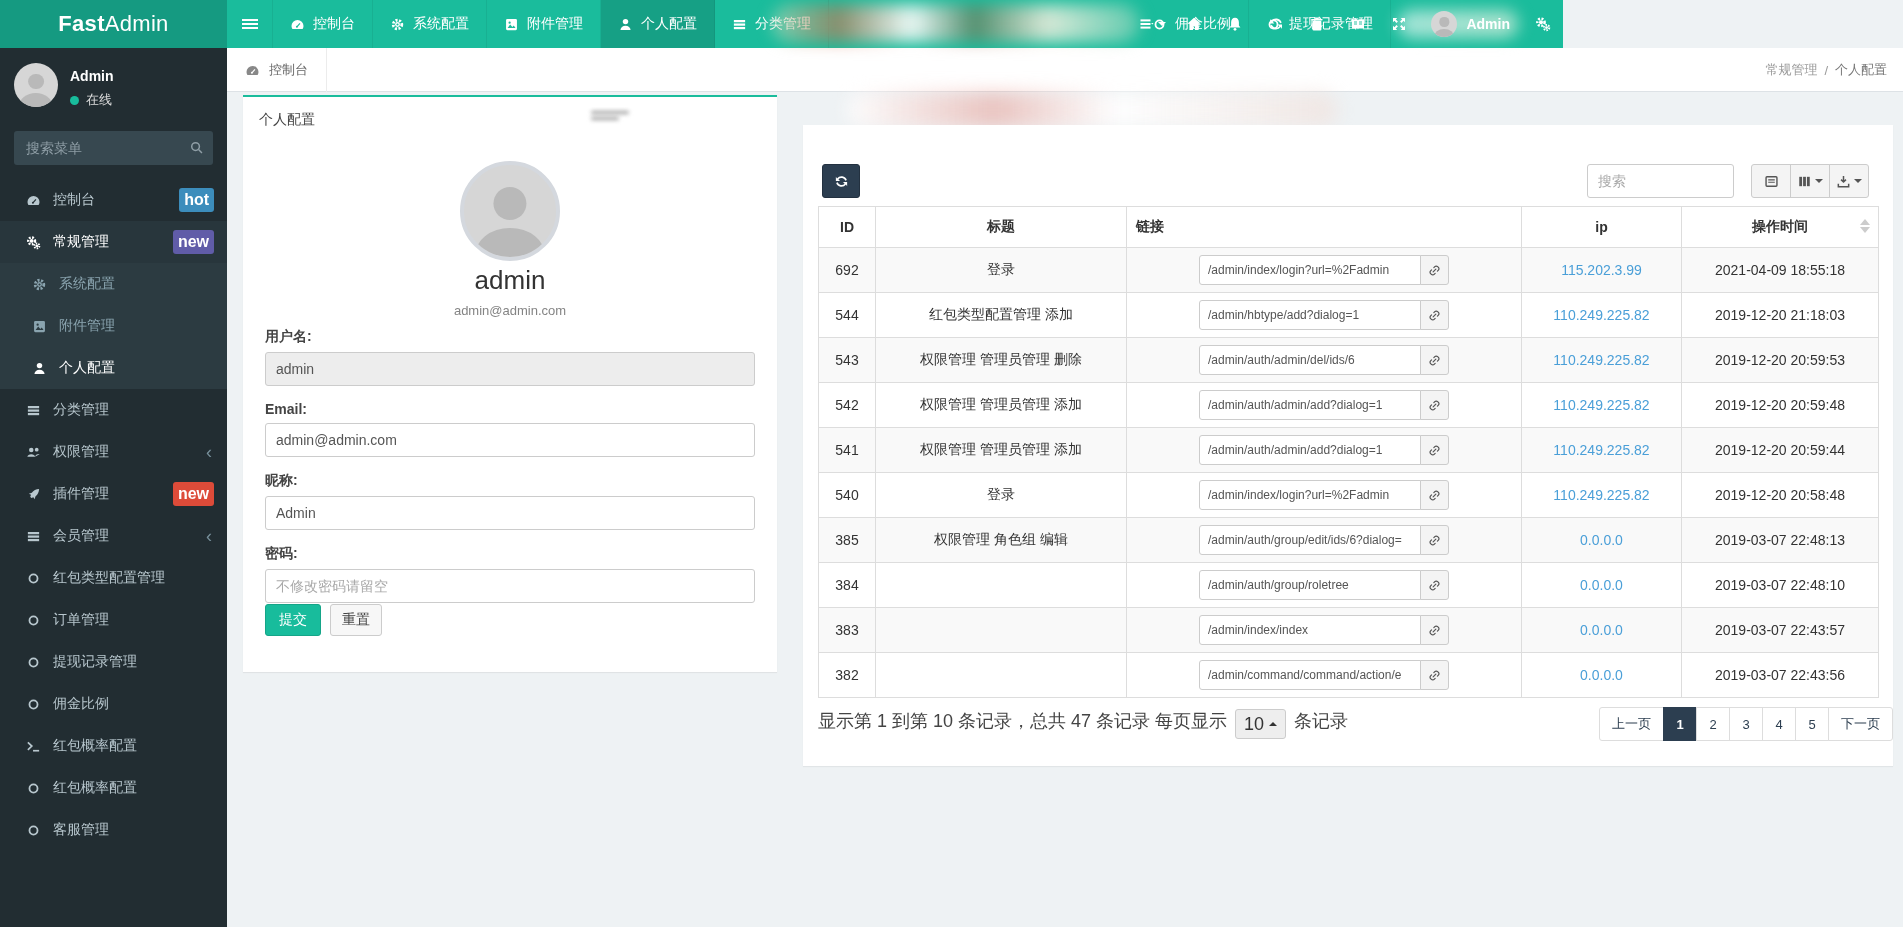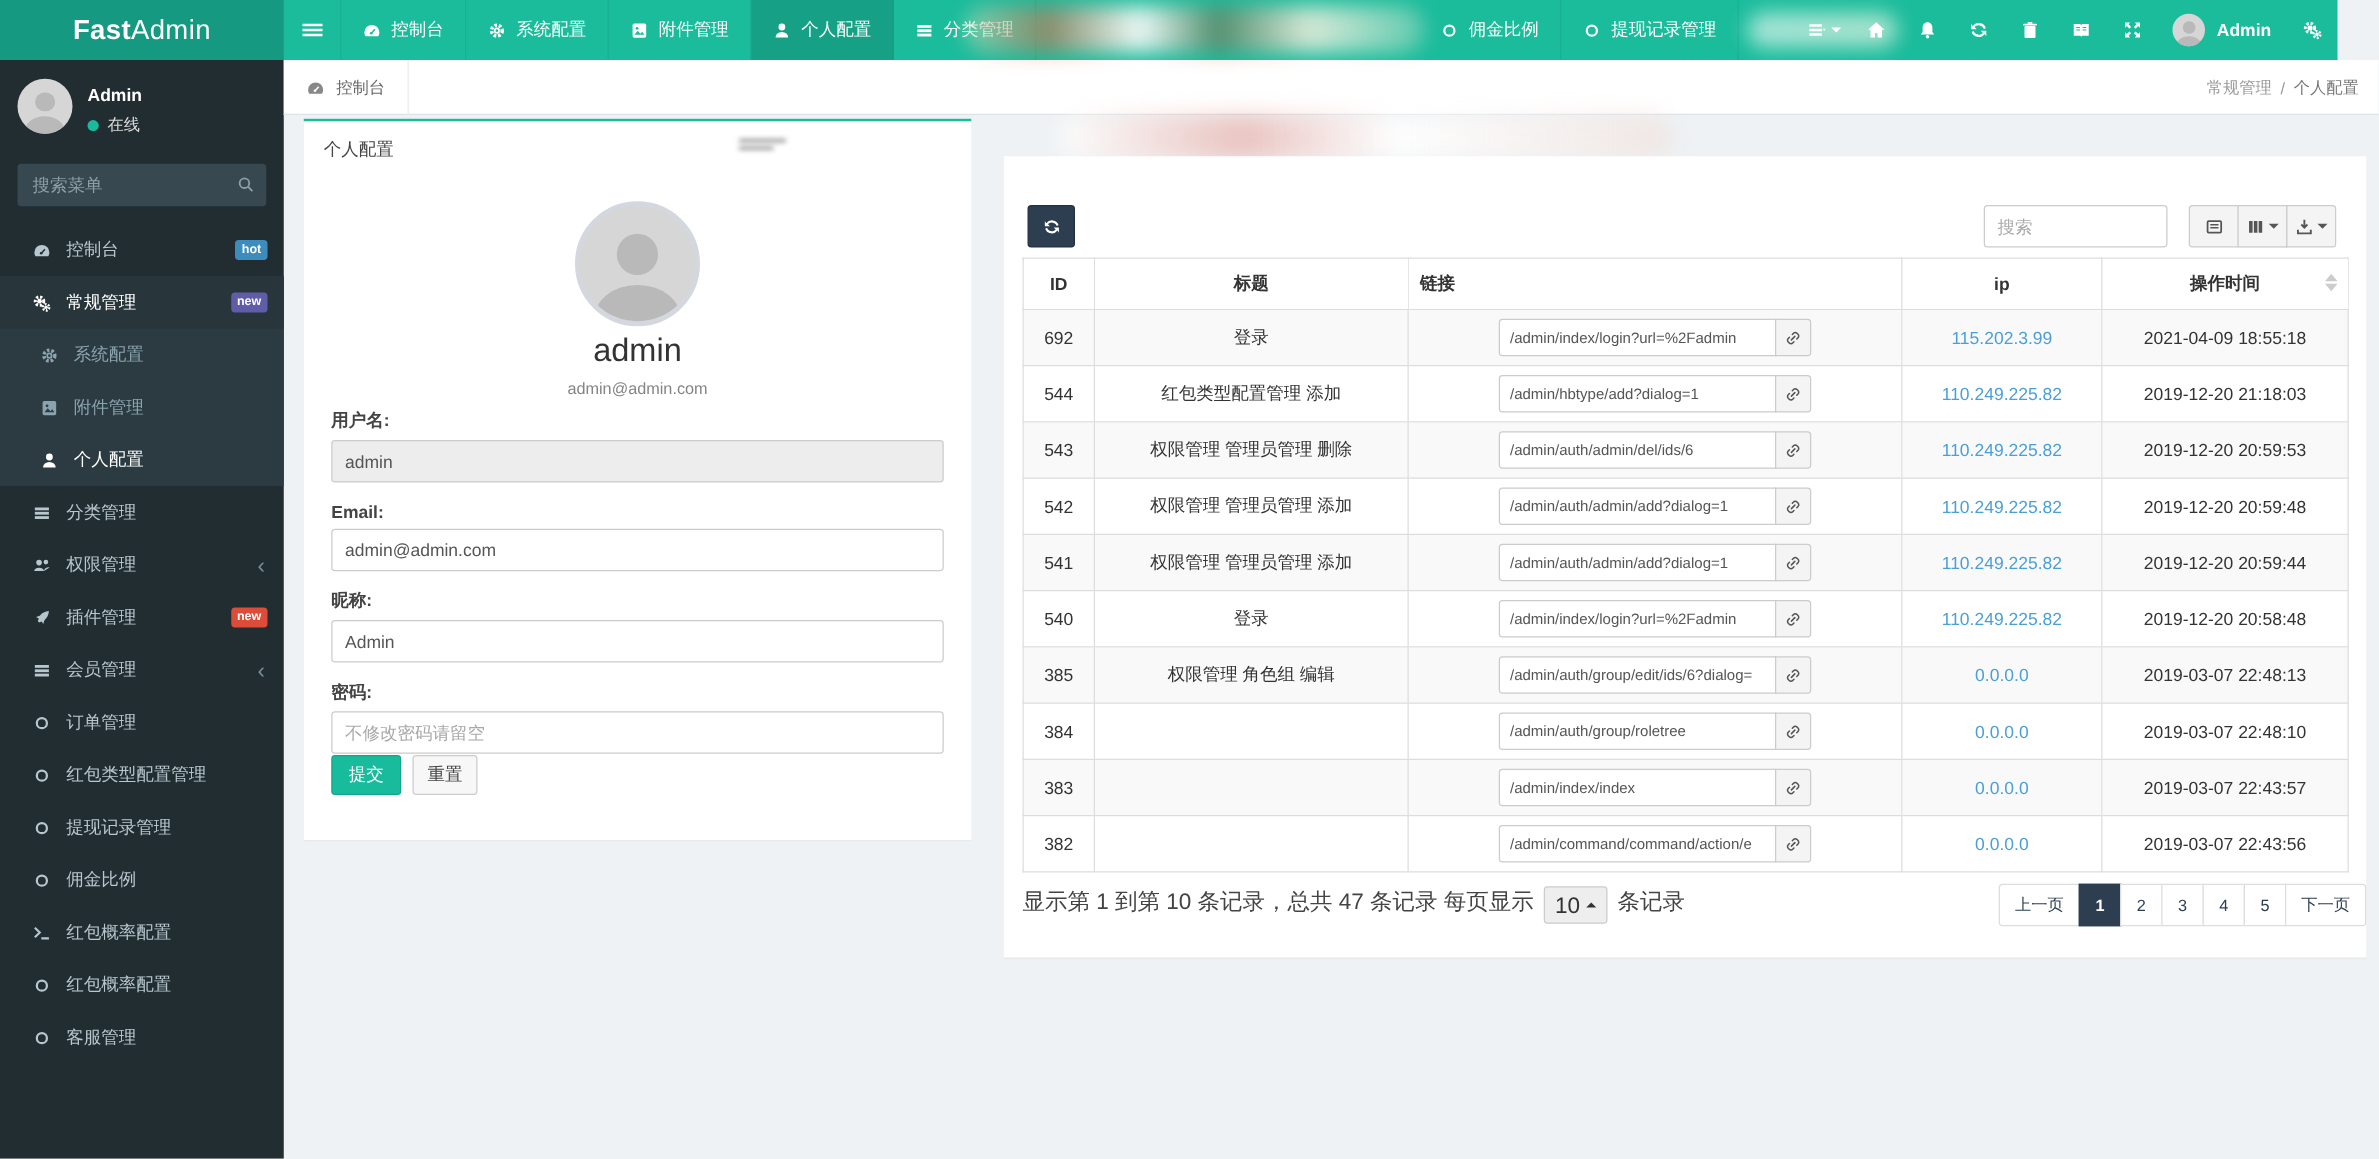--- a/index.html
+++ b/index.html
@@ -3,21 +3,21 @@
 <meta charset="utf-8">
 <style>
   *{box-sizing:border-box;margin:0;padding:0}
   html,body{width:1903px;height:927px}
   body{position:relative;overflow:hidden;background:#eef2f4;font-family:"Liberation Sans",sans-serif;font-size:14px;color:#333}
   svg{display:block}
   .ic{display:inline-flex;align-items:center;justify-content:center}
   .ic svg{width:15px;height:15px}
 
   
-  .navbar{position:absolute;left:0;top:0;width:1870px;height:48px;background:#1abc9c;z-index:40;--ibg:#1abc9c}
+  .navbar{position:absolute;left:0;top:0;width:1563px;height:48px;background:#1abc9c;z-index:40;--ibg:#1abc9c}
   .brand{position:absolute;left:0;top:0;width:227px;height:48px;background:#159a81;color:#fff;
          display:flex;align-items:center;justify-content:center;font-size:22px;letter-spacing:.3px}
   .brand .fw{font-weight:bold}.brand .lw{font-weight:normal}
   .nav-left{position:absolute;left:227px;top:0;height:48px;display:flex}
   .nav-left2{position:absolute;left:1135px;top:0;height:48px;display:flex}
   .nav-item{height:48px;display:flex;align-items:center;gap:8px;padding:0 17px;color:#fff;
             border-right:1px solid rgba(0,0,0,.06);font-size:14px;cursor:pointer}
   .nav-item.active{background:#16a085}
   .nav-burger{width:46px;justify-content:center;padding:0}
   .bars i{display:block;width:16px;height:2px;background:#fff;margin:2px 0}
@@ -49,21 +49,21 @@
   .sb-search input::placeholder{color:#8f9ea6}
   .sb-search .ic{position:absolute;right:9px;top:9px;color:#8f9ea6}
   .menu{list-style:none}
   .mi{height:42px;display:flex;align-items:center;padding:0 14px 0 25px;color:#b8c7ce;position:relative;font-size:14px;cursor:pointer}
   .mi .mic{width:17px;margin-right:11px;display:flex;justify-content:center;align-items:center}
   .mi .mic svg{width:15px;height:15px}
   .mgroup{background:#2c3b41;--ibg:#2c3b41}
   .mgroup .parent{background:#28363c;color:#fff}
   .mi.child{padding-left:31px;color:#8aa4af}
   .mi.child.active{color:#fff}
-  .badge{position:absolute;right:13px;font-size:10px;font-weight:bold;color:#fff;padding:2px 5px;border-radius:3px;line-height:1.2}
+  .badge{position:absolute;right:13px;font-size:16px;font-weight:bold;color:#fff;padding:2px 5px;border-radius:3px;line-height:1.2}
   .chev{position:absolute;right:15px;color:#77909b;font-size:18px;line-height:0}
 
   
   .main{position:absolute;left:227px;top:48px;width:1676px;height:879px}
   .tabbar{position:absolute;left:0;top:0;width:100%;height:44px;background:#fff;border-bottom:1px solid #dde2e6}
   .tab-console{position:absolute;left:0;top:0;height:44px;display:flex;align-items:center;gap:9px;padding:0 18px;
                border-right:1px solid #ececec;color:#666;font-size:13px;cursor:pointer}
   .tab-console .ic{color:#888}
   .crumbs{position:absolute;right:16px;top:0;height:44px;display:flex;align-items:center;gap:7px;font-size:13px;color:#9a9a9a}
   .crumbs .cur{color:#777}
@@ -419,29 +419,29 @@
         </span>
         <span>会员管理</span>
         <span class="chev">‹</span>
       </li>
       <li class="mi">
         <span class="mic">
           <svg viewBox="0 0 16 16">
             <circle cx="8" cy="8" r="4.3" fill="none" stroke="currentColor" stroke-width="1.9"></circle>
           </svg>
         </span>
+        <span>红包类型配置管理</span>
+      </li>
+      <li class="mi">
+        <span class="mic">
+          <svg viewBox="0 0 16 16">
+            <circle cx="8" cy="8" r="4.3" fill="none" stroke="currentColor" stroke-width="1.9"></circle>
+          </svg>
+        </span>
         <span>订单管理</span>
-      </li>
-      <li class="mi">
-        <span class="mic">
-          <svg viewBox="0 0 16 16">
-            <circle cx="8" cy="8" r="4.3" fill="none" stroke="currentColor" stroke-width="1.9"></circle>
-          </svg>
-        </span>
-        <span>红包类型配置管理</span>
       </li>
       <li class="mi">
         <span class="mic">
           <svg viewBox="0 0 16 16">
             <circle cx="8" cy="8" r="4.3" fill="none" stroke="currentColor" stroke-width="1.9"></circle>
           </svg>
         </span>
         <span>提现记录管理</span>
       </li>
       <li class="mi">

